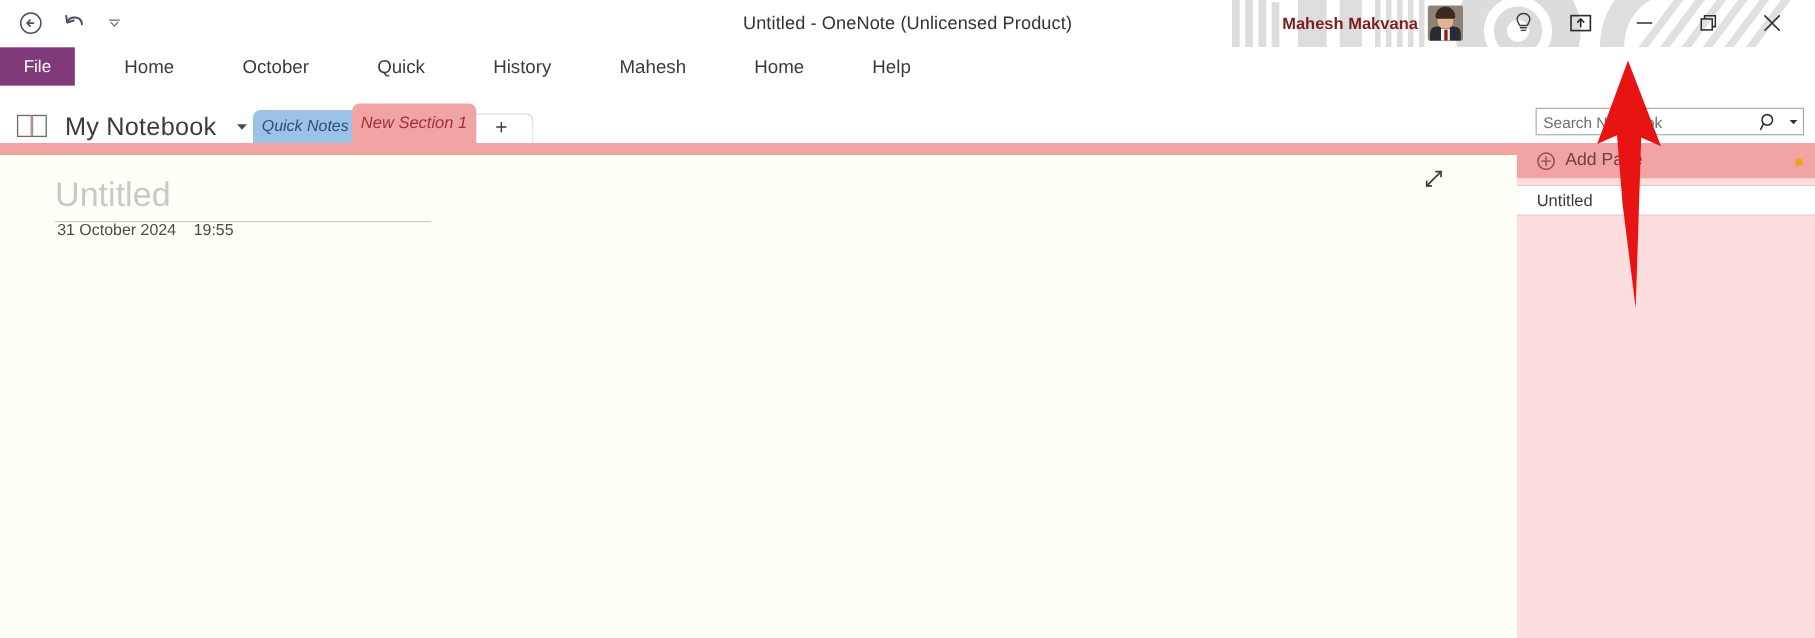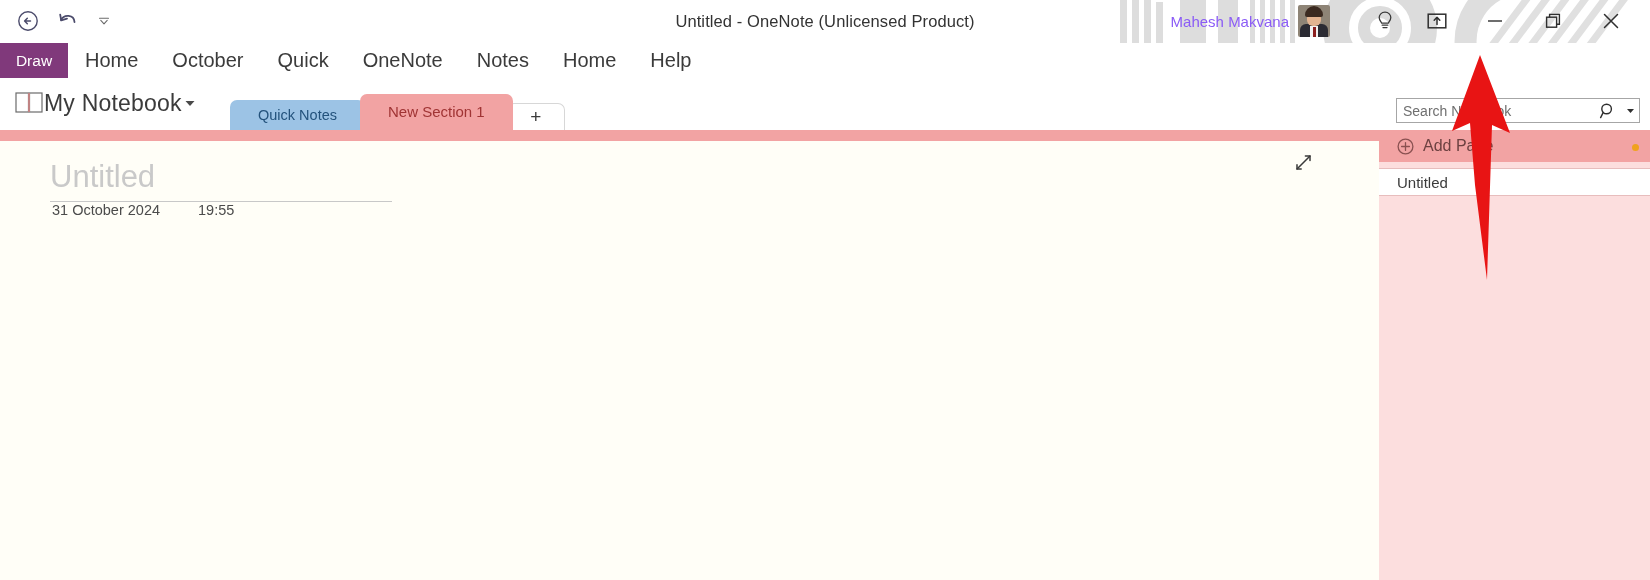--- a/index.html
+++ b/index.html
@@ -63,22 +63,23 @@
   .acct {
     position: absolute;
     right: 320px; top: 5px;
     display: flex;
     align-items: center;
     gap: 9px;
     height: 32px;
   }
   .acct-name {
     font-size: 15px;
-    color: #8b5cf6;
-    white-space: nowrap;
+    color: #7f1d1d;
+    white-space: nowrap;
+    font-weight: bold;
   }
   .avatar {
     width: 32px; height: 32px;
     border-radius: 2px;
     overflow: hidden;
     background: #8e8476;
     position: relative;
   }
   .avatar .hair {
     position: absolute; left: 7px; top: 1px;
@@ -169,66 +170,68 @@
     justify-content: center;
   }
   .ribbon-tabs {
     position: absolute;
     left: 68px; top: 0;
     height: 35px;
     display: flex;
     align-items: center;
   }
   .ribbon-tab {
-    font-size: 20px;
+    font-size: 17px;
     color: #3b3b3b;
     padding: 0 17px;
     height: 35px;
     line-height: 35px;
     white-space: nowrap;
+    margin-left: 28px;
   }
 
   
   .navbar {
     position: absolute;
     left: 0; top: 78px;
     width: 1650px;
     height: 52px;
     background: #ffffff;
   }
   .notebook-btn {
     position: absolute;
-    left: 8px; top: 6px;
-    display: flex;
-    align-items: center;
-    gap: 0;
+    left: 8px; top: 18px;
+    display: flex;
+    align-items: center;
+    gap: 15px;
     height: 38px;
     padding: 0 6px;
   }
   .notebook-name {
     font-size: 23px;
     color: #3b3b3b;
     white-space: nowrap;
     letter-spacing: 0.2px;
   }
   .section-tabs {
     position: absolute;
     left: 230px; top: 0;
     height: 52px;
     display: flex;
     align-items: flex-end;
   }
   .section-tab {
     height: 30px;
     line-height: 30px;
-    padding: 0 28px;
+    padding: 0 8px;
     font-size: 14.5px;
     border-radius: 7px 7px 0 0;
     white-space: nowrap;
     position: relative;
+    font-style: italic;
   }
   .section-tab.quick {
     background: #9cc3e5;
     color: #23527c;
   }
   .section-tab.active {
     background: #f2a3a3;
     color: #a03434;
     height: 36px;
     line-height: 36px;
@@ -278,21 +281,21 @@
     font-weight: 300;
     line-height: 44px;
     border-bottom: 1px solid #c8c8c8;
     padding-bottom: 2px;
     white-space: nowrap;
   }
   .page-meta {
     position: absolute;
     left: 52px; top: 61px;
     display: flex;
-    gap: 38px;
+    gap: 16px;
     font-size: 14.5px;
     color: #4b4b4b;
   }
   .expand-icon {
     position: absolute;
     right: 62px; top: 8px;
     width: 28px; height: 28px;
     display: flex; align-items: center; justify-content: center;
   }
 
@@ -489,27 +492,27 @@
   <div class="sr-icon">
     <svg width="22" height="20" viewBox="0 0 22 20">
       <path d="M3 3.2 H19 V14 H8.4 L4.6 17.4 V14 H3 Z" fill="none" stroke="#2f2f2f" stroke-width="1.4" stroke-linejoin="round"></path>
     </svg>
   </div>
 </div>
 <span class="orange-dot" style="left:1404px; top:60px;"></span>
 <span class="orange-dot" style="left:1636px; top:60px;"></span>
 
 <div class="ribbon">
-  <div class="file-tab">Draw</div>
+  <div class="file-tab">File</div>
   <div class="ribbon-tabs">
     <div class="ribbon-tab">Home</div>
     <div class="ribbon-tab">October</div>
     <div class="ribbon-tab">Quick</div>
-    <div class="ribbon-tab">OneNote</div>
-    <div class="ribbon-tab">Notes</div>
+    <div class="ribbon-tab">History</div>
+    <div class="ribbon-tab">Mahesh</div>
     <div class="ribbon-tab">Home</div>
     <div class="ribbon-tab">Help</div>
   </div>
 </div>
 
 <div class="navbar">
   <div class="notebook-btn">
     <svg width="30" height="26" viewBox="0 0 30 26">
       <rect x="2" y="3" width="12.5" height="19" fill="#ffffff" stroke="#6b6b6b" stroke-width="1.2"></rect>
       <rect x="15.5" y="3" width="12.5" height="19" fill="#ffffff" stroke="#6b6b6b" stroke-width="1.2"></rect>

